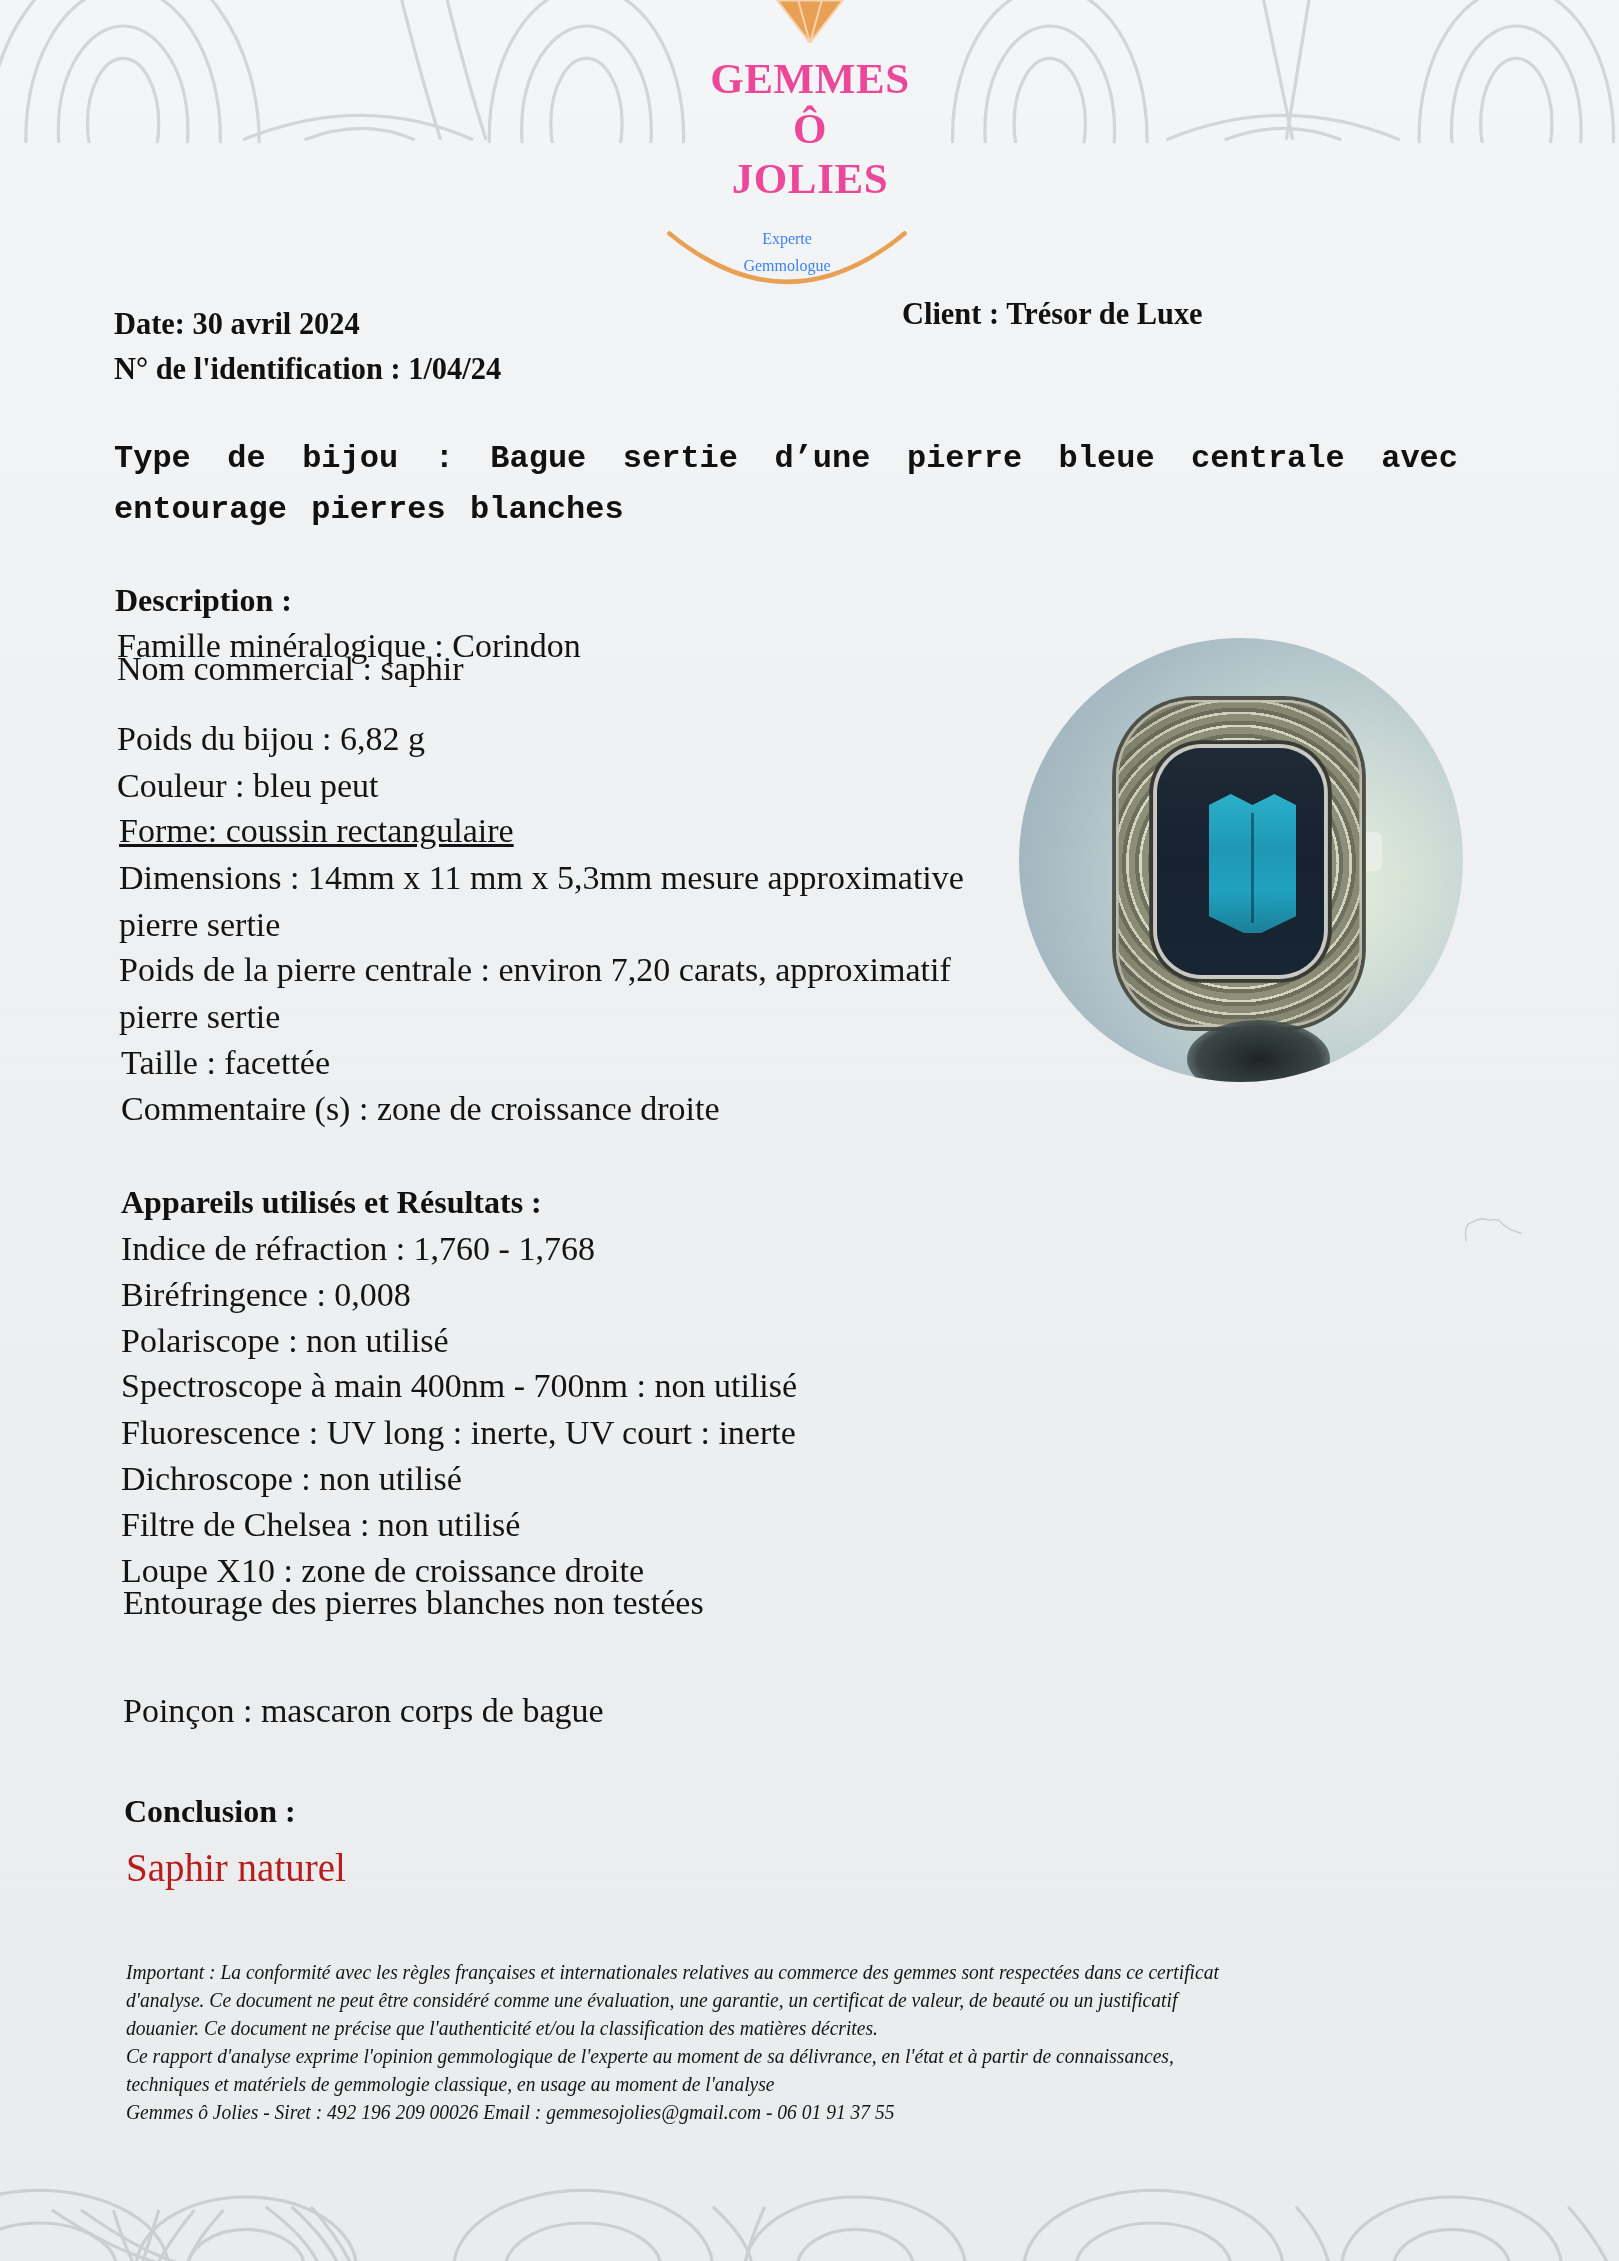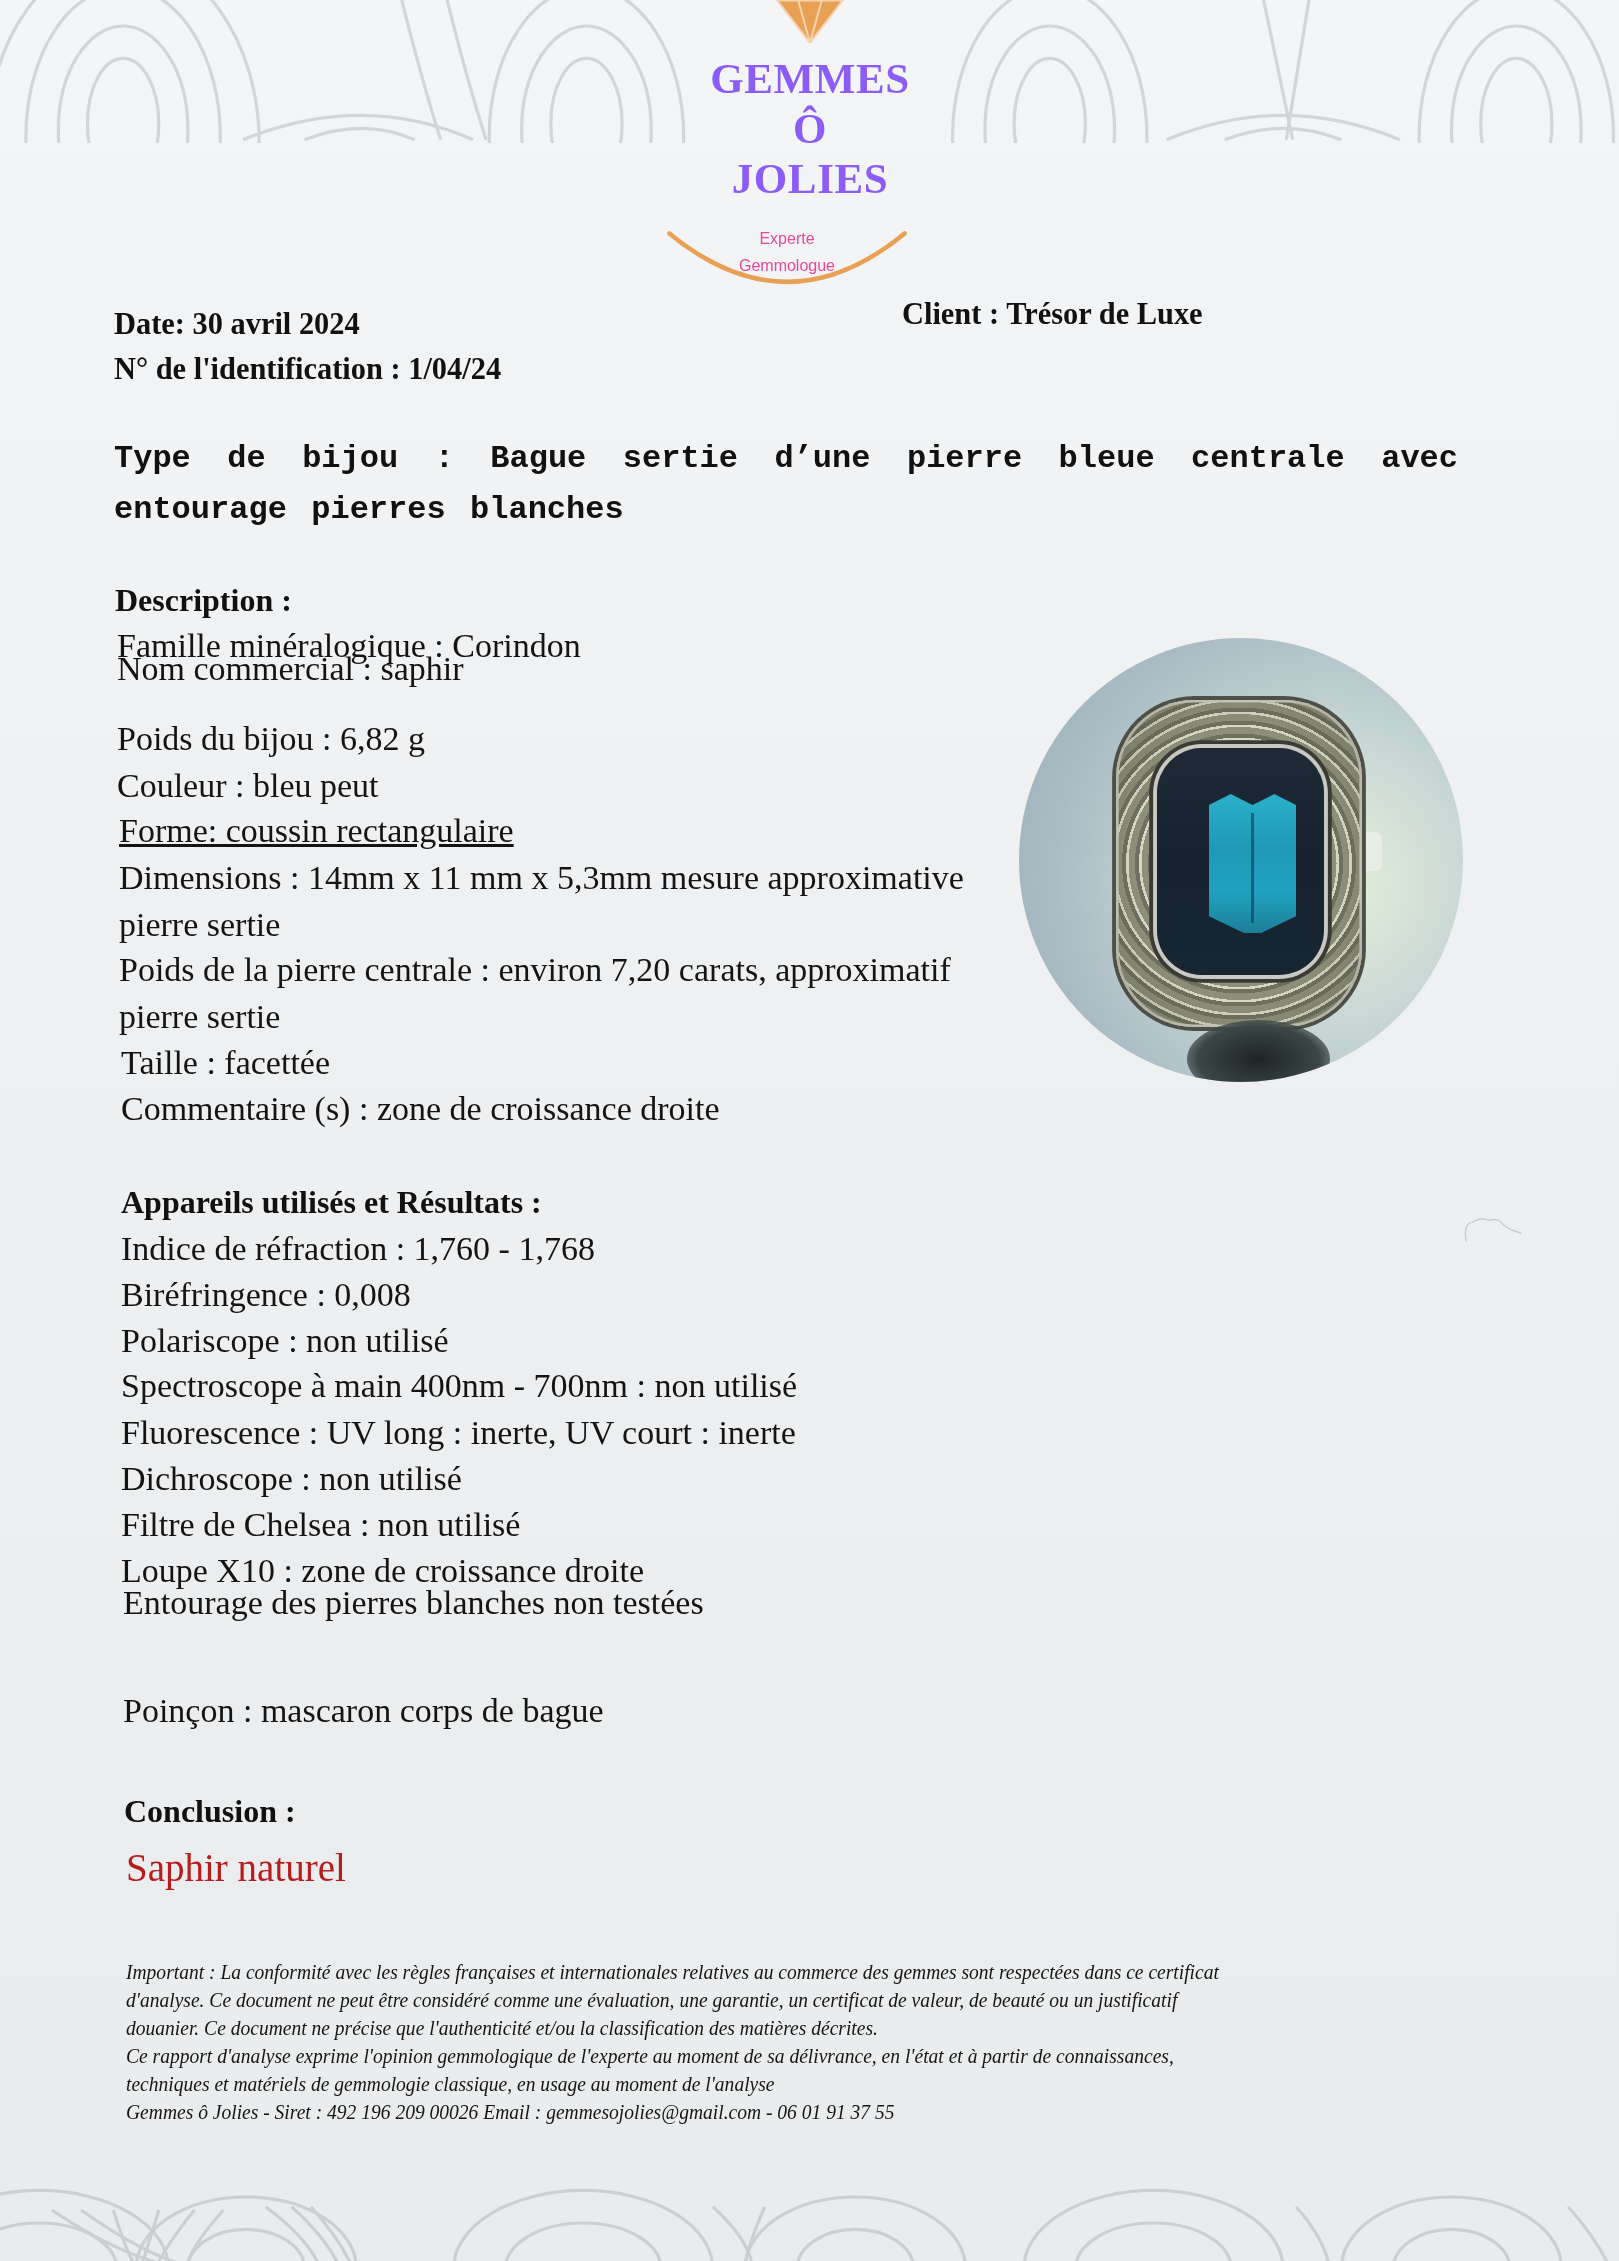--- a/index.html
+++ b/index.html
@@ -11,29 +11,29 @@
     }
     .deco-band { position: absolute; left: 0; width: 1620px; overflow: hidden; }
     .deco-band.top { top: 0; height: 143px; }
     .deco-band.bottom { top: 2171px; height: 91px; }
     .deco-band svg { width: 100%; height: 100%; display: block; }
 
     .logo { position: absolute; left: 648px; top: 0; width: 324px; height: 298px; text-align: center; }
     .logo .diamond { position: absolute; left: 97px; top: -6.5px; width: 78px; height: 49px; margin-left: 26px; }
     .logo .brand-line {
       font-family: "Liberation Serif", serif; font-weight: bold; font-size: 43px;
-      letter-spacing: 0.6px; line-height: 1; color: #8b5cf6; position: absolute; left: 0; width: 324px; text-align: center;
+      letter-spacing: 0.6px; line-height: 1; color: #ec4899; position: absolute; left: 0; width: 324px; text-align: center;
     }
     .logo .l1 { top: 57px; }
     .logo .l2 { top: 107px; }
     .logo .l3 { top: 157px; }
     .logo .arc { position: absolute; left: 16px; top: 214px; width: 246px; height: 84px; margin-left: 0; }
     .logo .sub {
       position: absolute; left: 0; width: 324px; text-align: center;
-      font-family: Liberation Sans, sans-serif; font-size: 16px; color: #ec4899;
+      font-family: Liberation Serif, serif; font-size: 16px; color: #3b82f6;
     }
     .logo .s1 { top: 230px; margin-left: -23px; }
     .logo .s2 { top: 257px; margin-left: -23px; }
 
     .bold-line { font-family: "Liberation Serif", serif; font-weight: bold; font-size: 32px; color: #111; position: absolute; white-space: nowrap; transform: scaleX(0.95); transform-origin: left; }
 
     .meta-date { left: 114px; top: 305px; }
     .meta-id { left: 114px; top: 350px; }
     .meta-client { left: 902px; top: 295px; }
 

